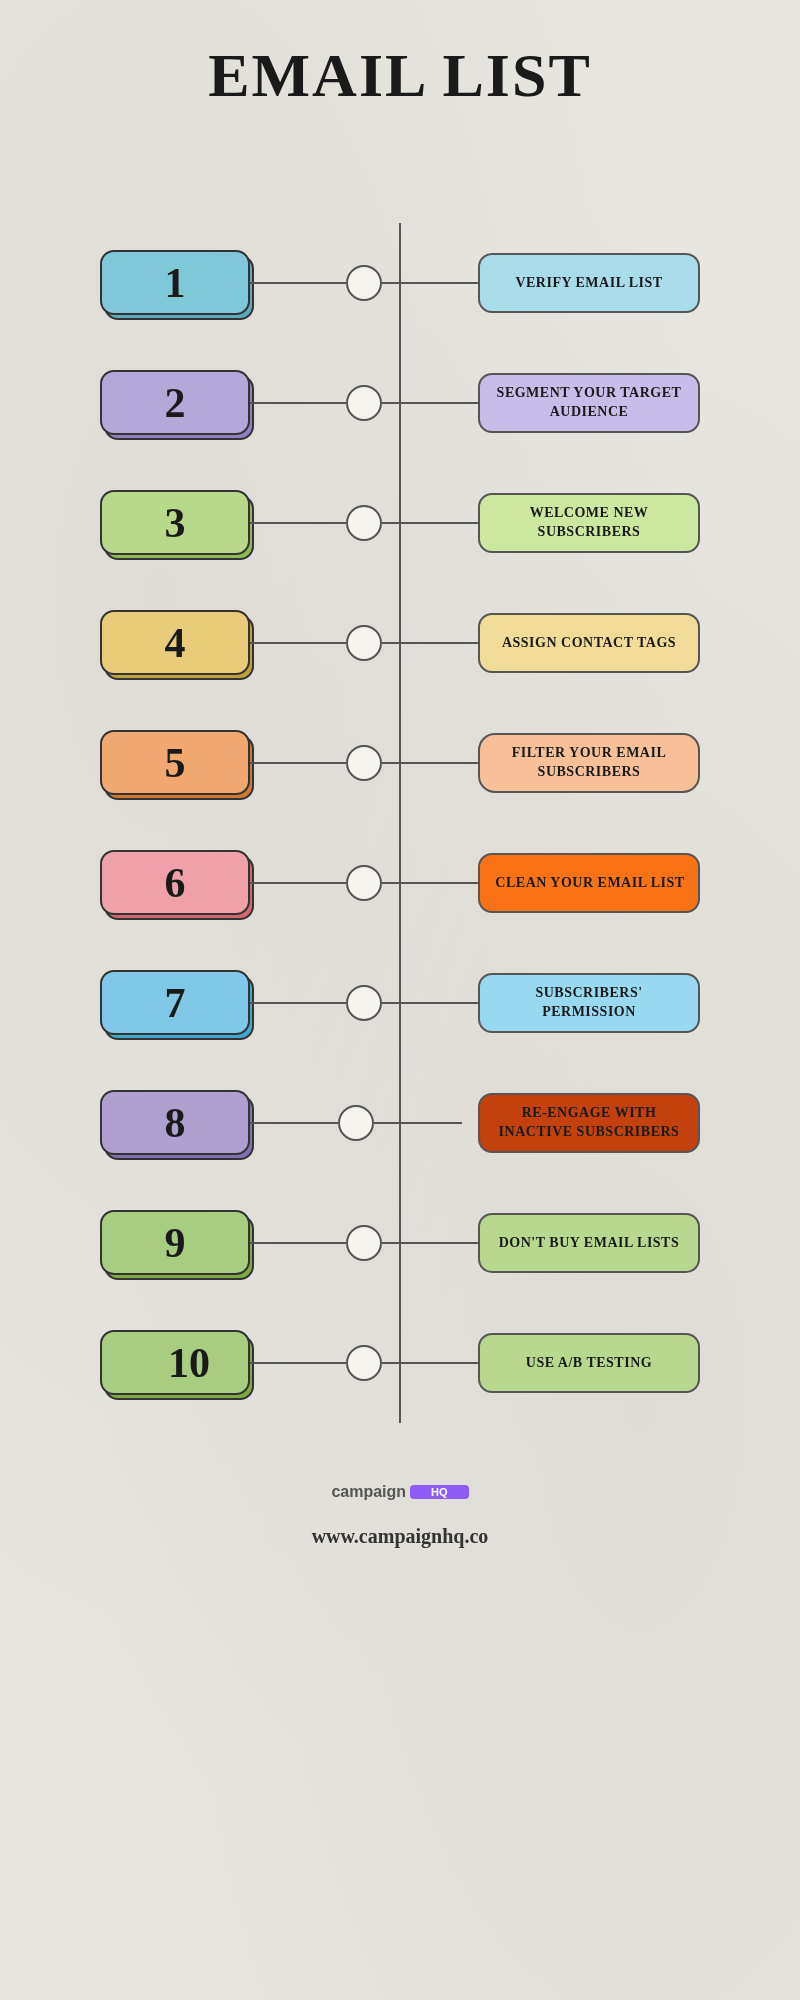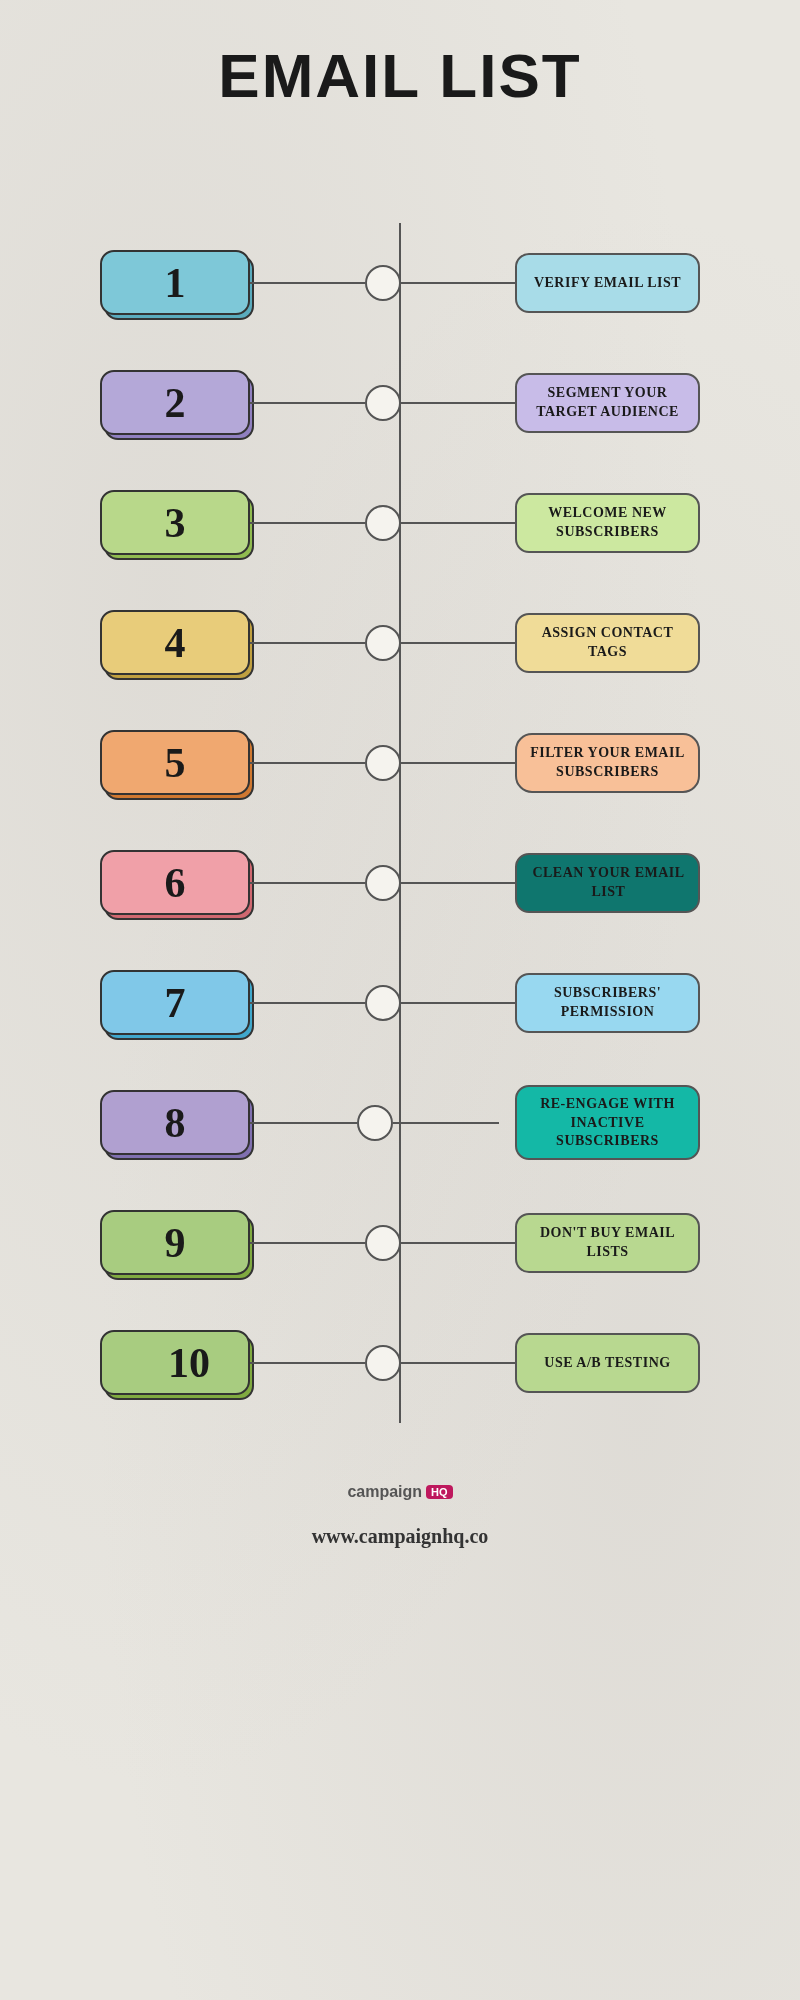--- a/index.html
+++ b/index.html
@@ -23,21 +23,21 @@
       padding: 40px 60px 20px;
       line-height: 1.15;
     }
 
     .main-title {
       font-size: 62px;
       font-weight: 900;
       color: #1a1a1a;
       letter-spacing: 2px;
       text-transform: uppercase;
-      font-family: Liberation Sans, sans-serif;
+      font-family: Liberation Serif, serif;
       font-style: normal;
     }
 
     .timeline-container {
       display: flex;
       flex-direction: column;
       align-items: center;
       width: 100%;
       padding: 20px 0;
       position: relative;
@@ -92,21 +92,21 @@
     
     .connector-right {
       height: 2px;
       background-color: #555;
       flex-grow: 1;
       z-index: 1;
     }
 
     
     .label-box {
-      width: 185px;
+      width: 222px;
       min-height: 60px;
       border-radius: 14px;
       display: flex;
       align-items: center;
       justify-content: center;
       text-align: center;
       font-size: 14px;
       font-weight: 700;
       color: #1a1a1a;
       border: 2px solid #555;
@@ -150,23 +150,23 @@
     .color-8 { background-color: #b0a0d0; }
     .color-9 { background-color: #a8cc80; }
     .color-10 { background-color: #a8cc80; padding-left: 28px; }
 
     
     .label-color-1 { background-color: #a8dce8; }
     .label-color-2 { background-color: #c8bce8; }
     .label-color-3 { background-color: #cce8a0; }
     .label-color-4 { background-color: #f0dc98; }
     .label-color-5 { background-color: #f8c098; border-radius: 17px; }
-    .label-color-6 { background-color: #0f766e; padding-left: 12px; }
+    .label-color-6 { background-color: #f97316; padding-left: 12px; }
     .label-color-7 { background-color: #98d8f0; }
-    .label-color-8 { background-color: #14b8a6; margin-left: 16px; }
+    .label-color-8 { background-color: #c2410c; margin-left: 16px; }
     .label-color-9 { background-color: #b8d890; }
     .label-color-10 { background-color: #b8d890; }
 
     .footer-section {
       margin-top: 40px;
       text-align: center;
       display: flex;
       flex-direction: column;
       align-items: center;
     }
@@ -179,24 +179,24 @@
       color: #333;
       font-family: sans-serif;
     }
 
     .footer-brand span.campaign {
       font-weight: 600;
       color: #555;
     }
 
     .hq-badge {
-      background-color: #be185d;
+      background-color: #8b5cf6;
       color: white;
       border-radius: 4px;
-      padding: 1px 5px;
+      padding: 1px 21px;
       font-size: 11px;
       font-weight: 700;
       font-family: sans-serif;
       text-align: center;
     }
 
     .footer-url {
       font-size: 20px;
       color: #333;
       font-family: 'Comic Sans MS', cursive;

